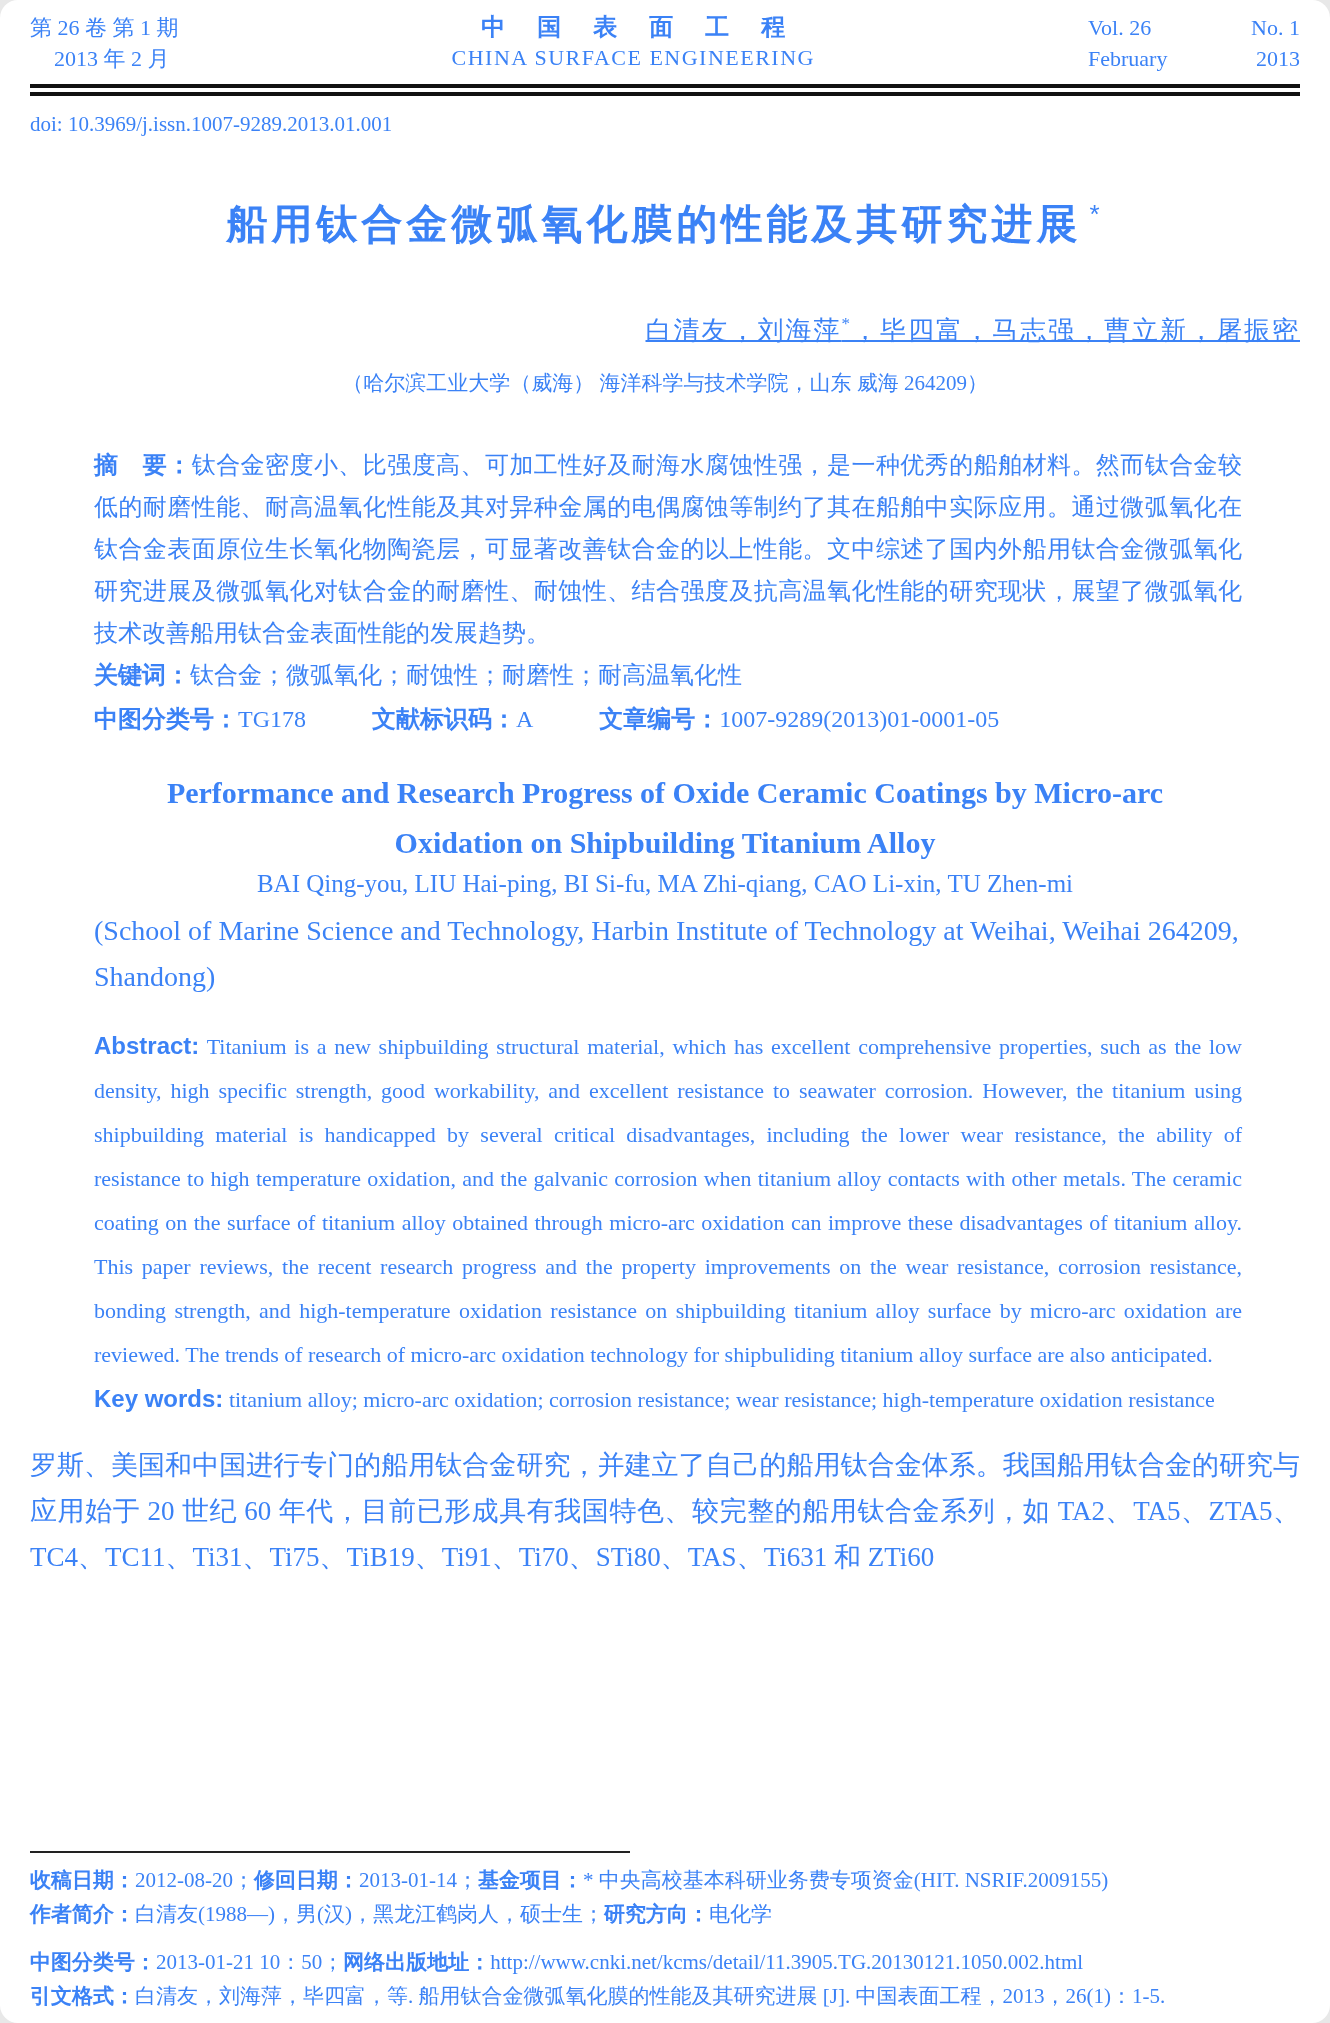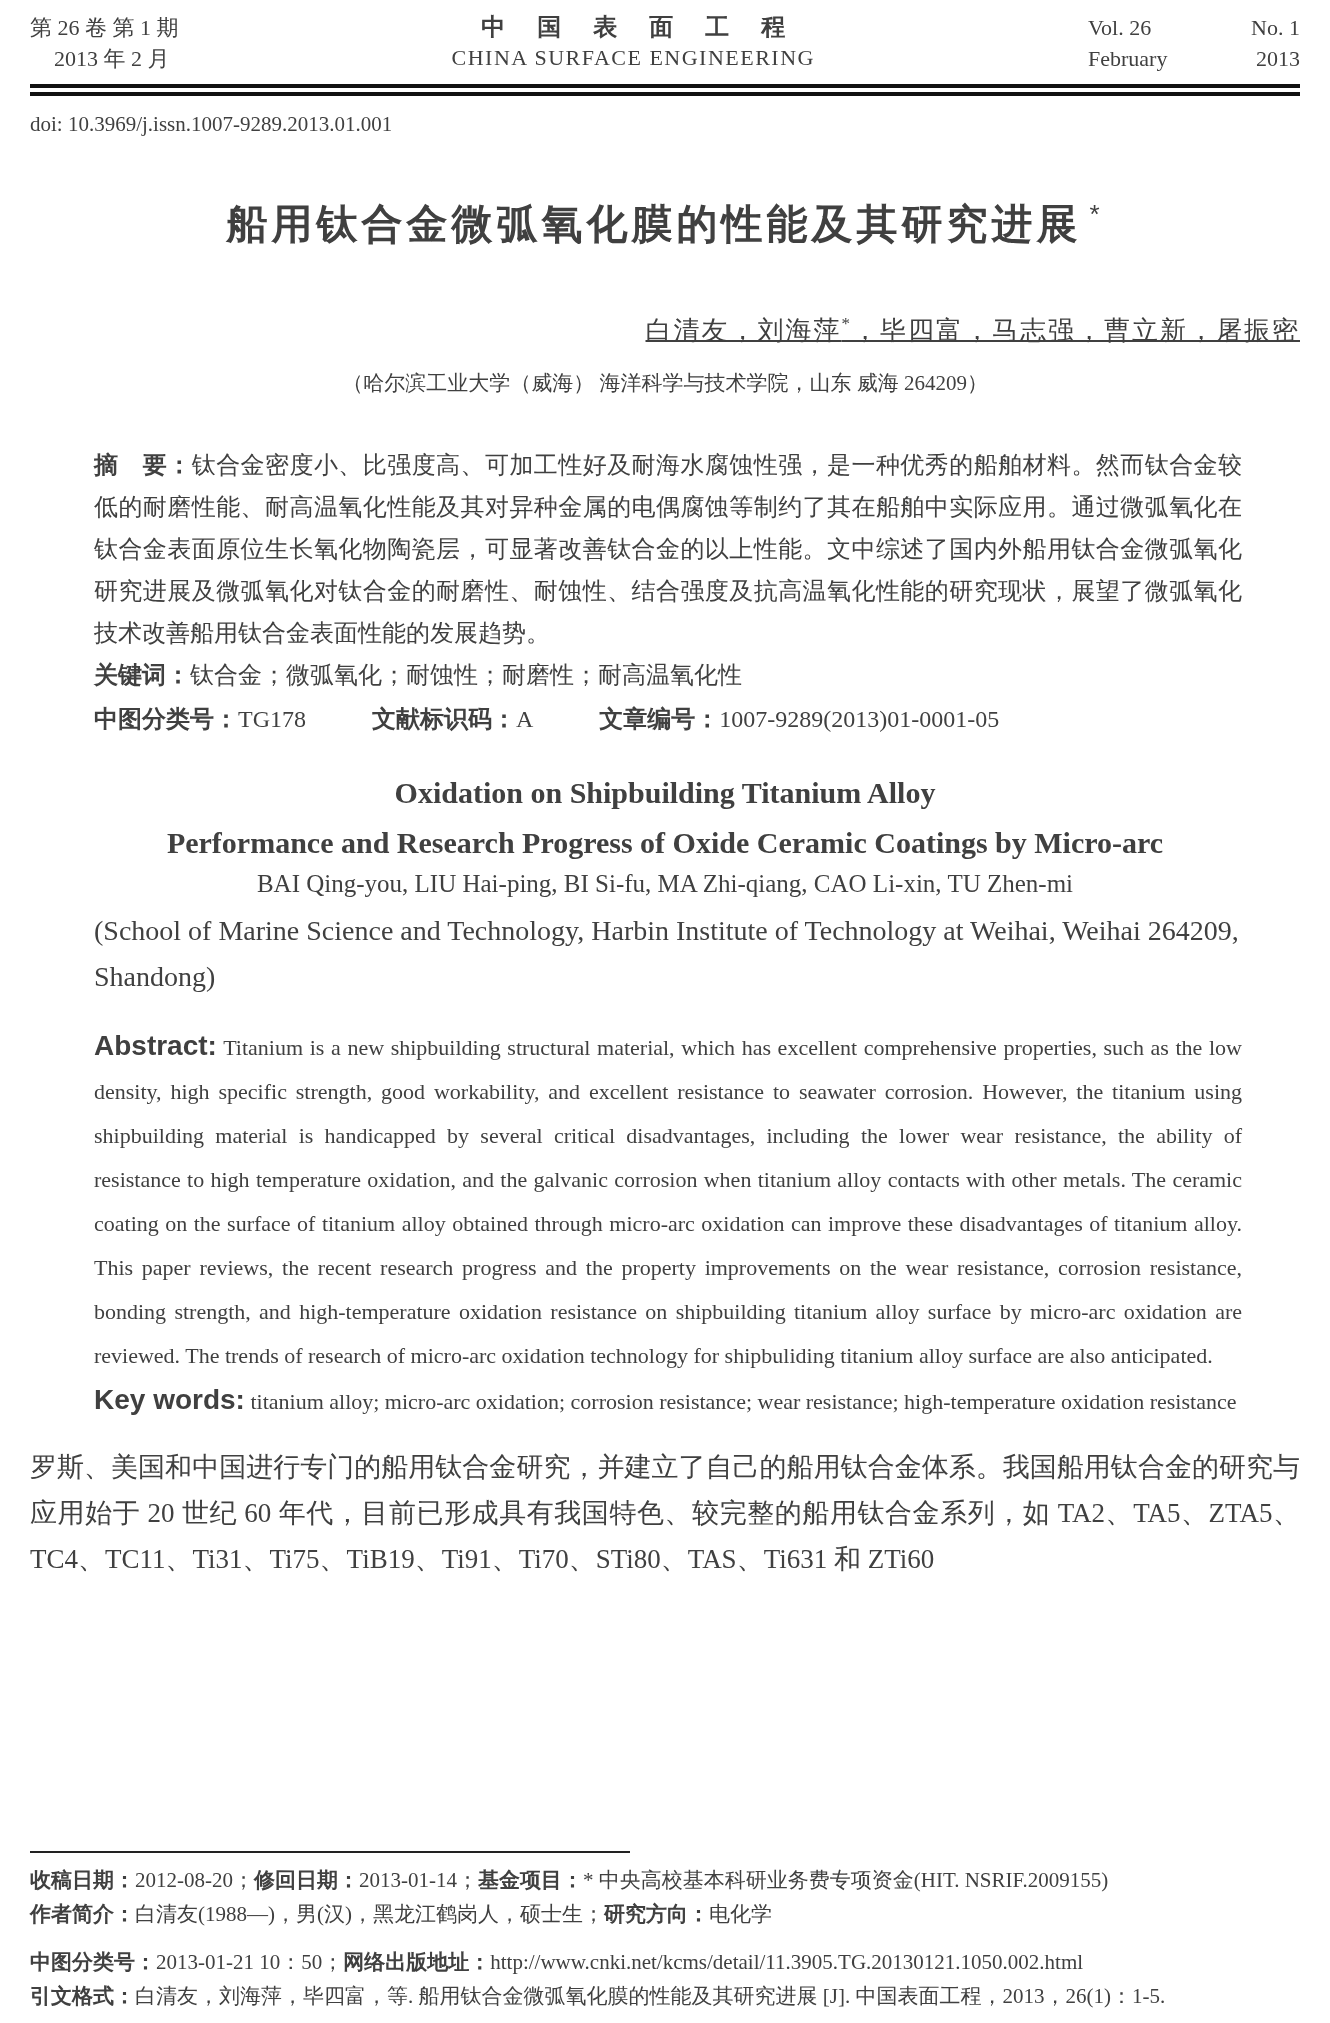--- a/index.html
+++ b/index.html
@@ -1,25 +1,26 @@
 <!DOCTYPE html>
 <html><head>
 <meta charset="utf-8">
 <style>
   html,body{margin:0;padding:0;background:#e8e8e8;}
   .page{
     position:relative;
     width:1330px;height:2023px;
     margin:0 auto;
     background:#ffffff;
-    color:#404040;
+    color:#3b82f6;
     font-family:"Liberation Serif","DejaVu Serif",serif;
     box-sizing:border-box;
     padding:12px 30px 0 30px;
     overflow:hidden;
+    border-radius:18px;
   }
   
   .header{display:flex;justify-content:space-between;align-items:flex-start;}
   .h-left{font-size:22px;line-height:31px;white-space:nowrap;}
   .h-left .line2{padding-left:24px;}
   .h-center{text-align:center;flex:1;}
   .jname-cn{
     font-family:"Liberation Sans","DejaVu Sans",sans-serif;
     font-weight:bold;font-size:24px;letter-spacing:32px;
     margin-right:-32px;line-height:30px;
@@ -43,21 +44,21 @@
   .cnblock{margin:46px 58px 0 64px;font-size:24px;line-height:42px;text-align:justify;}
   .blabel{font-family:"Liberation Sans","DejaVu Sans",sans-serif;font-weight:bold;}
   .meta-line{margin:2px 58px 0 64px;font-size:24px;line-height:42px;display:flex;}
   .meta-line .seg{margin-right:66px;white-space:nowrap;}
   .meta-line .seg:last-child{margin-right:16px;}
   
   .title-en{margin:28px 30px 0 30px;text-align:center;font-weight:bold;font-size:30px;line-height:50px;}
   .authors-en{text-align:center;font-size:25px;line-height:32px;}
   .affil-en{margin:8px 58px 0 64px;font-size:28px;line-height:46px;text-align:left;}
   .enblock{margin:24px 58px 0 64px;font-size:22px;line-height:44px;text-align:justify;}
-  .enblock .blabel{font-size:28px;}
+  .enblock .blabel{font-size:24px;}
   
   .columns{margin-top:20px;display:flex;gap:34px;height:272px;overflow:hidden;}
   .col{flex:1;font-size:27px;line-height:46px;text-align:justify;}
   .sec-heading{
     font-family:"Liberation Sans","DejaVu Sans",sans-serif;
     font-weight:bold;font-size:28px;line-height:34px;margin:2px 0 16px 0;letter-spacing:2px;
   }
   .col p{margin:0;}
   .indent{text-indent:2em;}
   
@@ -106,22 +107,22 @@
 
   <div class="cnblock" style="margin-top:0;"><span class="blabel">关键词：</span><span>钛合金；微弧氧化；耐蚀性；耐磨性；耐高温氧化性</span></div>
 
   <div class="meta-line">
     <span class="seg"><span class="blabel">中图分类号：</span><span>TG178</span></span>
     <span class="seg"><span class="blabel">文献标识码：</span><span>A</span></span>
     <span class="seg"><span class="blabel">文章编号：</span><span>1007-9289(2013)01-0001-05</span></span>
   </div>
 
   <div class="title-en">
+    <div>Performance and Research Progress of Oxide Ceramic Coatings by Micro-arc</div>
     <div>Oxidation on Shipbuilding Titanium Alloy</div>
-    <div>Performance and Research Progress of Oxide Ceramic Coatings by Micro-arc</div>
   </div>
 
   <div class="authors-en">BAI Qing-you, LIU Hai-ping, BI Si-fu, MA Zhi-qiang, CAO Li-xin, TU Zhen-mi</div>
 
   <div class="affil-en">(School of Marine Science and Technology, Harbin Institute of Technology at Weihai, Weihai 264209, Shandong)</div>
 
   <div class="enblock"><span class="blabel">Abstract:</span> <span>Titanium is a new shipbuilding structural material, which has excellent comprehensive properties, such as the low density, high specific strength, good workability, and excellent resistance to seawater corrosion. However, the titanium using shipbuilding material is handicapped by several critical disadvantages, including the lower wear resistance, the ability of resistance to high temperature oxidation, and the galvanic corrosion when titanium alloy contacts with other metals. The ceramic coating on the surface of titanium alloy obtained through micro-arc oxidation can improve these disadvantages of titanium alloy. This paper reviews, the recent research progress and the property improvements on the wear resistance, corrosion resistance, bonding strength, and high-temperature oxidation resistance on shipbuilding titanium alloy surface by micro-arc oxidation are reviewed. The trends of research of micro-arc oxidation technology for shipbuliding titanium alloy surface are also anticipated.</span></div>
 
   <div class="enblock" style="margin-top:0;"><span class="blabel">Key words:</span> <span>titanium alloy; micro-arc oxidation; corrosion resistance; wear resistance; high-temperature oxidation resistance</span></div>
 

